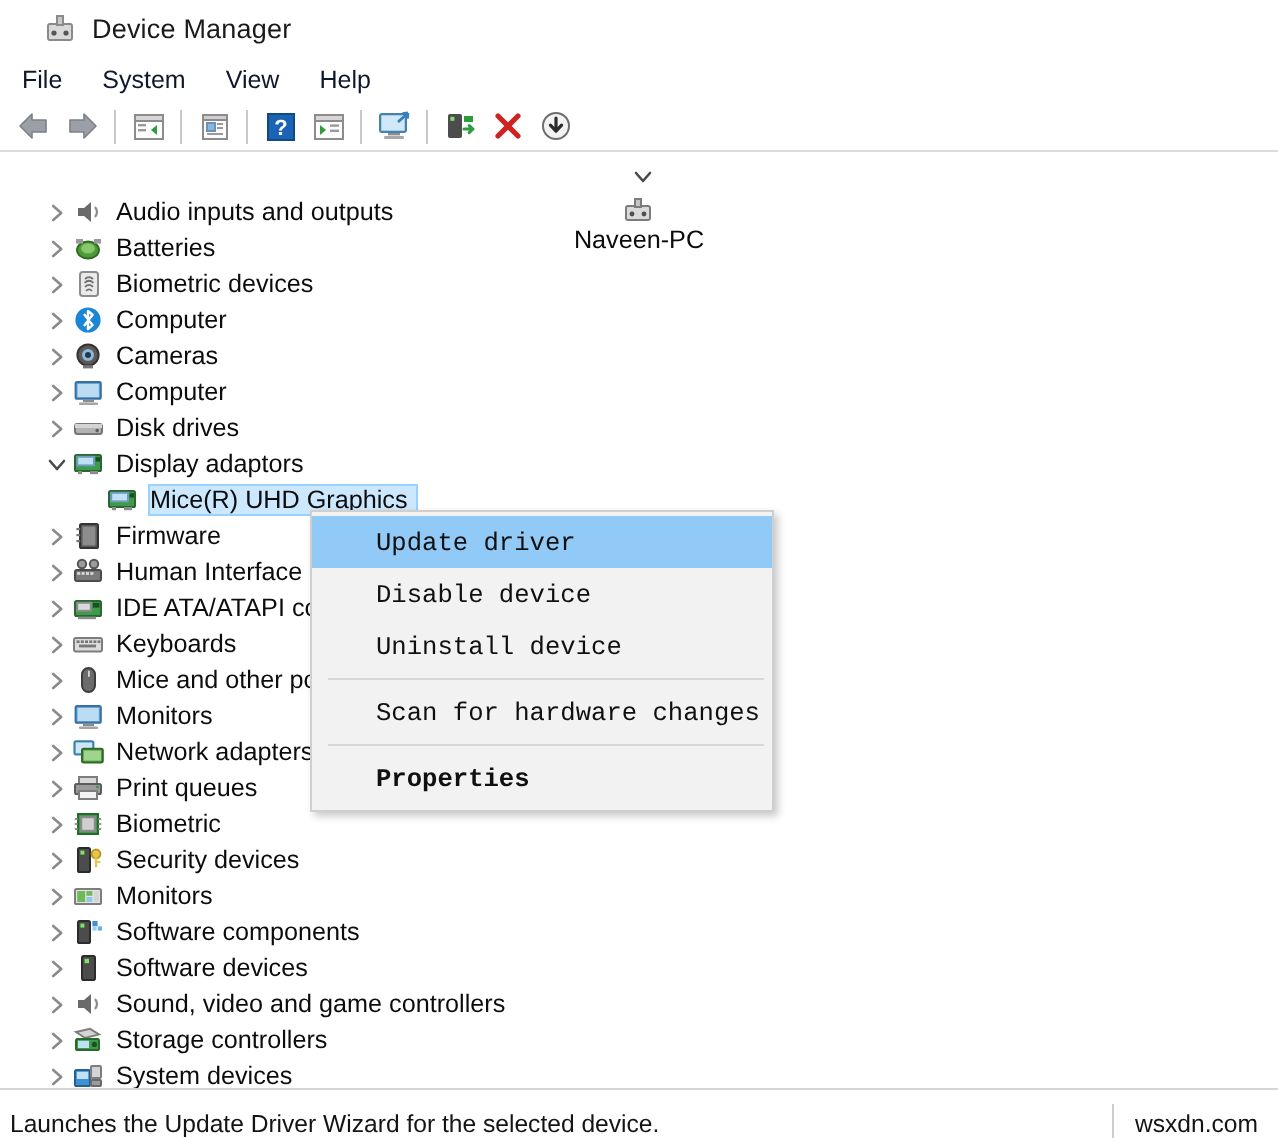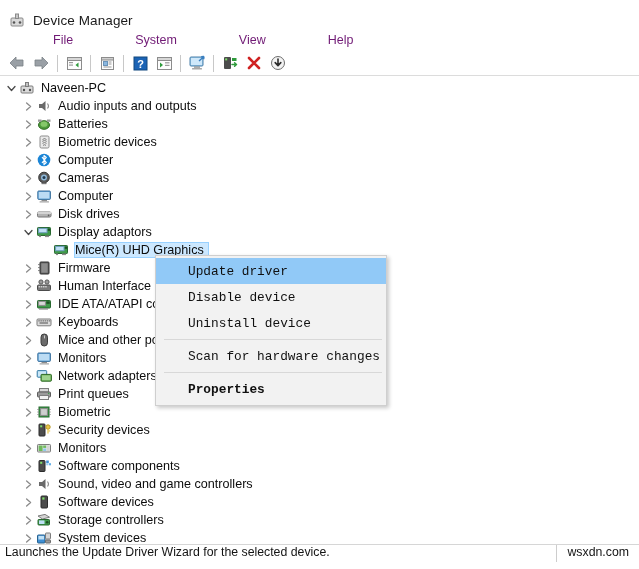--- a/index.html
+++ b/index.html
@@ -15,22 +15,22 @@
     width: 639px; height: 569px;
     background: #ffffff;
     display: flex;
     flex-direction: column;
   }
 
   
   .titlebar {
     height: 28px;
     display: flex;
-    align-items: flex-end;
-    padding-left: 9px;
+    align-items: center;
+    padding-left: 22px;
     background: #ffffff;
     flex: 0 0 auto;
   }
   .titlebar .tb-icon {
     width: 16px; height: 16px;
     margin-right: 8px;
     position: relative;
     flex: 0 0 auto;
   }
   .title-text {
@@ -43,26 +43,25 @@
   .menubar {
     height: 23px;
     display: flex;
     align-items: center;
     padding-left: 9px;
     background: #ffffff;
     flex: 0 0 auto;
   }
   .menu-item {
     font-size: 12.5px;
-    color: #701a75;
+    color: #0f172a;
     padding: 2px 9px 2px 2px;
     margin-right: 9px;
     cursor: default;
     white-space: nowrap;
-    margin-left: 42px;
   }
 
   
   .toolbar {
     height: 25px;
     display: flex;
     align-items: center;
     background: #ffffff;
     border-bottom: 1px solid #dcdcdc;
     padding-left: 5px;
@@ -104,21 +103,21 @@
     flex: 0 0 auto;
   }
   .chev svg { display: block; }
   .ico {
     width: 17px; height: 16px;
     margin-right: 5px;
     flex: 0 0 auto;
     position: relative;
   }
   .label { padding-right: 4px; }
-  .row.depth0 { padding-left: 4px; }
+  .row.depth0 { padding-left: 4px; flex-direction: column; }
   .row.depth1 { padding-left: 21px; }
   .row.depth2 { padding-left: 38px; }
   .row.selected > .label {
     background: #cce8ff;
     outline: 1px solid #99d1ff;
   }
 
   
   .ctxmenu {
     position: absolute;
@@ -148,21 +147,21 @@
     height: 1px;
     background: #d8d8d8;
     margin: 3px 4px 3px 8px;
   }
 
   
   .statusbar {
     height: 25px;
     flex: 0 0 auto;
     display: flex;
-    align-items: flex-start;
+    align-items: flex-end;
     background: #ffffff;
     border-top: 1px solid #d6d6d6;
     font-size: 12.3px;
     color: #141414;
   }
   .status-left {
     flex: 1 1 auto;
     padding-left: 5px;
     white-space: nowrap;
     overflow: hidden;
@@ -600,36 +599,36 @@
             </svg></span>
           <span class="label">Software components</span>
         </div>
         <div class="row depth1">
           <span class="chev">
             <svg width="9" height="9" viewBox="0 0 9 9">
               <path d="M2.6 1 L6.6 4.5 L2.6 8" stroke="#8a8a8a" stroke-width="1.3" fill="none" stroke-linecap="round" stroke-linejoin="round"></path>
             </svg>
           </span>
           <span class="ico"><svg width="17" height="16" viewBox="0 0 17 16">
+              <rect x="5" y="2" width="6.5" height="12" rx="0.9" fill="#4c4c4c" stroke="#2b2b2b"></rect>
+              <rect x="6.3" y="3.4" width="2.2" height="2.2" fill="#7fe06a"></rect>
+            </svg></span>
+          <span class="label">Software devices</span>
+        </div>
+        <div class="row depth1">
+          <span class="chev">
+            <svg width="9" height="9" viewBox="0 0 9 9">
+              <path d="M2.6 1 L6.6 4.5 L2.6 8" stroke="#8a8a8a" stroke-width="1.3" fill="none" stroke-linecap="round" stroke-linejoin="round"></path>
+            </svg>
+          </span>
+          <span class="ico"><svg width="17" height="16" viewBox="0 0 17 16">
               <path d="M3 6 L3 10 L6 10 L9.5 13 L9.5 3 L6 6 Z" fill="#6a6a6a"></path>
               <path d="M11.5 5.5 Q13.5 8 11.5 10.5" stroke="#8c8c8c" stroke-width="1.1" fill="none"></path>
             </svg></span>
           <span class="label">Sound, video and game controllers</span>
-        </div>
-        <div class="row depth1">
-          <span class="chev">
-            <svg width="9" height="9" viewBox="0 0 9 9">
-              <path d="M2.6 1 L6.6 4.5 L2.6 8" stroke="#8a8a8a" stroke-width="1.3" fill="none" stroke-linecap="round" stroke-linejoin="round"></path>
-            </svg>
-          </span>
-          <span class="ico"><svg width="17" height="16" viewBox="0 0 17 16">
-              <rect x="5" y="2" width="6.5" height="12" rx="0.9" fill="#4c4c4c" stroke="#2b2b2b"></rect>
-              <rect x="6.3" y="3.4" width="2.2" height="2.2" fill="#7fe06a"></rect>
-            </svg></span>
-          <span class="label">Software devices</span>
         </div>
         <div class="row depth1">
           <span class="chev">
             <svg width="9" height="9" viewBox="0 0 9 9">
               <path d="M2.6 1 L6.6 4.5 L2.6 8" stroke="#8a8a8a" stroke-width="1.3" fill="none" stroke-linecap="round" stroke-linejoin="round"></path>
             </svg>
           </span>
           <span class="ico"><svg width="17" height="16" viewBox="0 0 17 16">
               <path d="M2 4 L9 2.4 L13.5 5.2 L6.5 7 Z" fill="#d4d4d4" stroke="#7d7d7d"></path>
               <rect x="2" y="7.5" width="11.5" height="5.5" rx="0.8" fill="#3f9a4a" stroke="#27682f"></rect>

